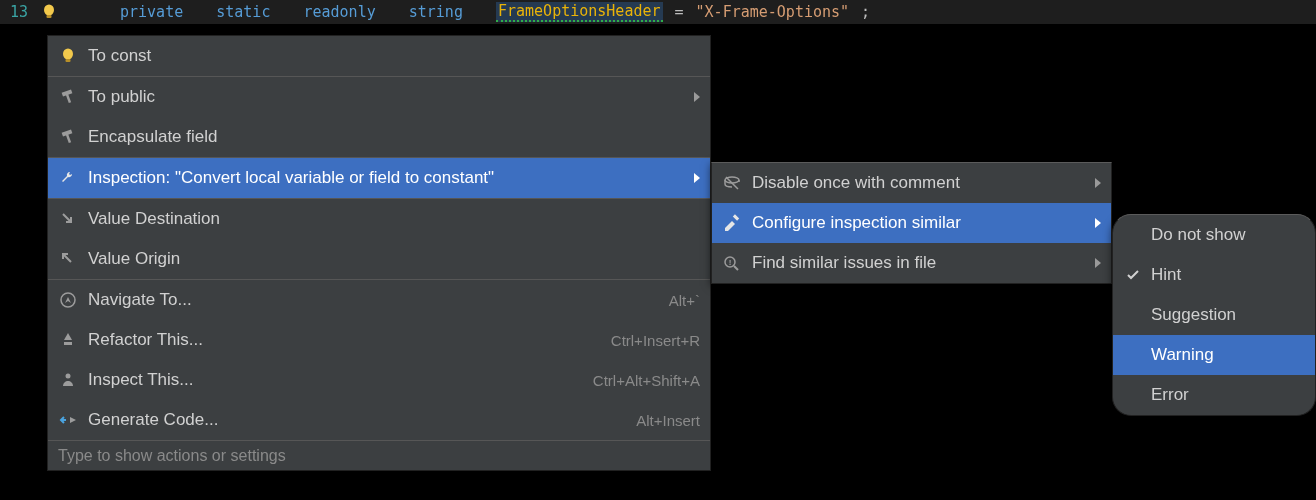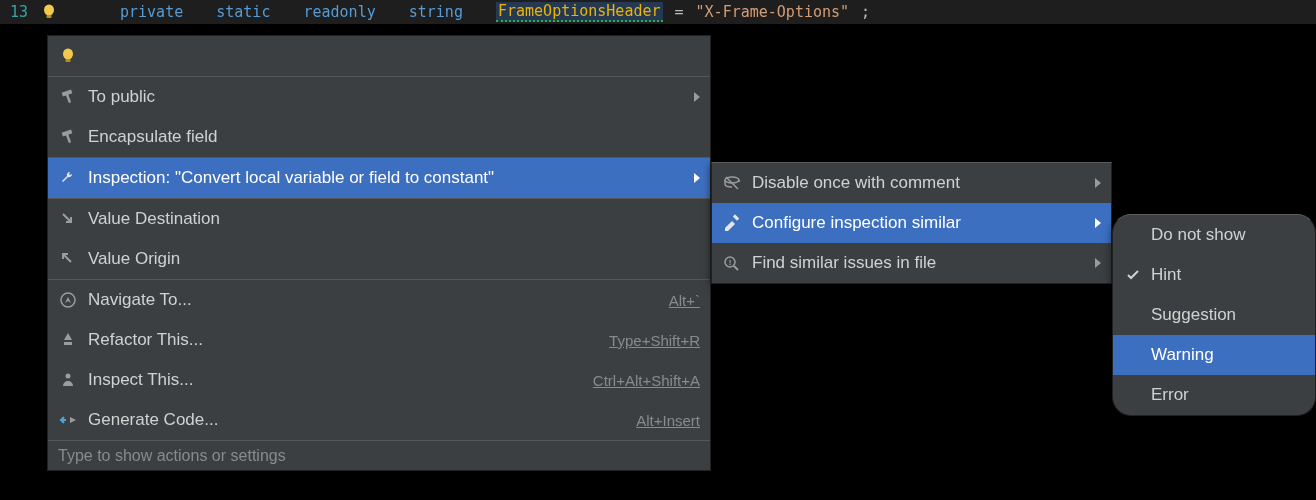--- a/index.html
+++ b/index.html
@@ -77,21 +77,21 @@
   .menu-item .icon {
     width: 24px;
     height: 24px;
     display: flex;
     align-items: center;
     justify-content: center;
     margin-right: 8px;
     flex-shrink: 0;
   }
   .menu-item .label { flex: 1; white-space: nowrap; overflow: hidden; text-overflow: ellipsis;}
-  .menu-item .shortcut { color: #8a8a8a; font-size: 15px; margin-left: 10px; text-decoration: underline;}
+  .menu-item .shortcut { color: #8a8a8a; font-size: 15px; margin-left: 10px;}
   .menu-item .arrow {
     margin-left: 8px;
     width: 0; height: 0;
     border-top: 5px solid transparent;
     border-bottom: 5px solid transparent;
     border-left: 6px solid #9a9a9a;
   }
   .menu-item.selected .arrow { border-left-color: #fff; }
   .sep { height: 1px; background: #565656; margin: 0; }
   .menu-footer {
@@ -144,20 +144,21 @@
 </div>
 
 <div class="menu menu1">
   <div class="menu-item">
     <span class="icon">
       <svg width="14" height="18" viewBox="0 0 14 18">
           <ellipse cx="7" cy="7" rx="5" ry="5.5" fill="#f2c94c"></ellipse>
           <rect x="4.5" y="12" width="5" height="3" rx="1" fill="#b89029"></rect>
         </svg>
     </span>
+    <span class="label">To const</span>
   </div>
   <div class="sep"></div>
   <div class="menu-item">
     <span class="icon">
       <svg width="18" height="18" viewBox="0 0 18 18">
           <rect x="3" y="3" width="10" height="4" fill="#9c9c9c" transform="rotate(-20 8 5)"></rect>
           <rect x="8" y="6" width="2.5" height="9" fill="#9c9c9c" transform="rotate(-20 9 10)"></rect>
         </svg>
     </span>
     <span class="label">To public</span>
@@ -211,21 +212,21 @@
     <span class="shortcut">Alt+`</span>
   </div>
   <div class="menu-item">
     <span class="icon">
       <svg width="18" height="18" viewBox="0 0 18 18">
           <path d="M9 2l4 7H5z" fill="#9c9c9c"></path>
           <rect x="5" y="11" width="8" height="3" fill="#9c9c9c"></rect>
         </svg>
     </span>
     <span class="label">Refactor This...</span>
-    <span class="shortcut">Type+Shift+R</span>
+    <span class="shortcut">Ctrl+Insert+R</span>
   </div>
   <div class="menu-item">
     <span class="icon">
       <svg width="18" height="18" viewBox="0 0 18 18">
           <circle cx="9" cy="5" r="2.5" fill="#9c9c9c"></circle>
           <path d="M4 15c0-3 2.5-5 5-5s5 2 5 5H4z" fill="#9c9c9c"></path>
         </svg>
     </span>
     <span class="label">Inspect This...</span>
     <span class="shortcut">Ctrl+Alt+Shift+A</span>

